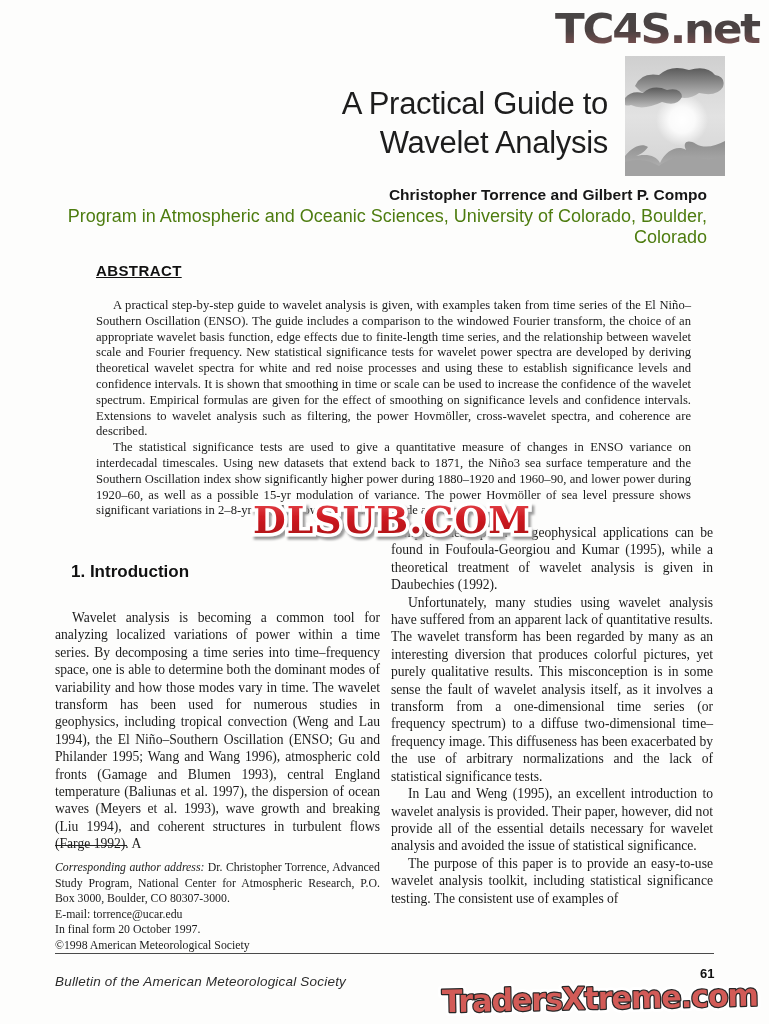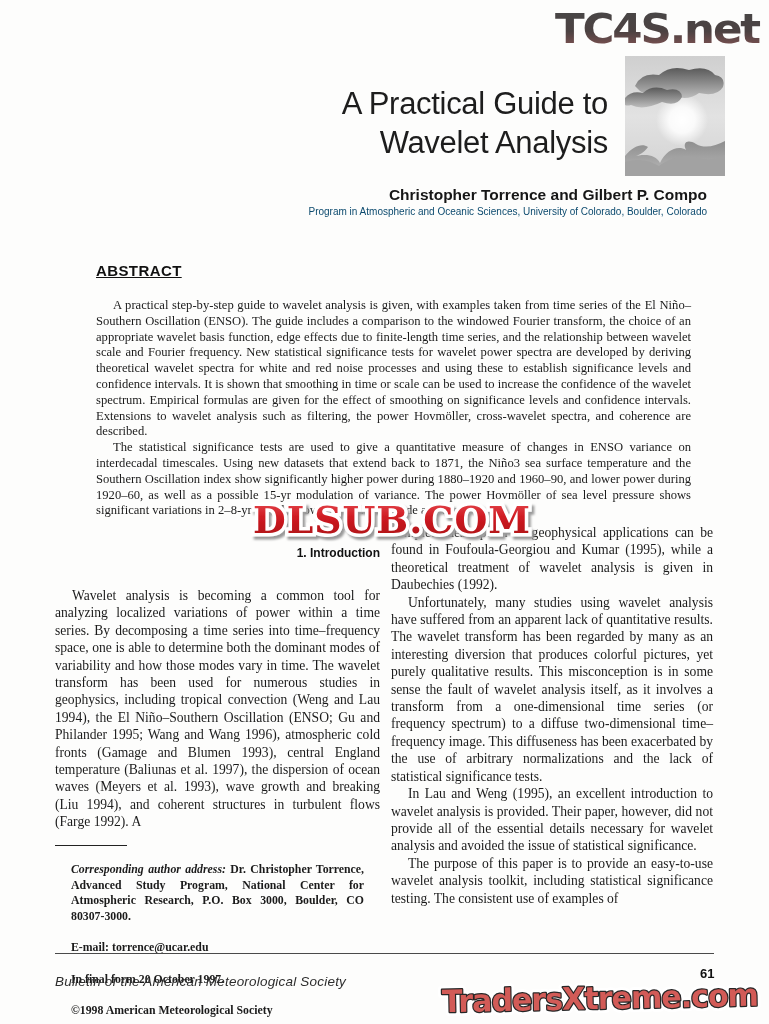--- a/index.html
+++ b/index.html
@@ -20,44 +20,44 @@
   .title{
     position:absolute;top:84px;left:150px;width:458px;text-align:right;
     font-size:31px;line-height:39px;letter-spacing:-0.3px;color:#1d1d1d;font-weight:normal;margin:0;
   }
   .authors{
     position:absolute;top:186px;left:100px;width:607px;text-align:right;
     font-size:15.5px;font-weight:bold;color:#161616;
   }
   .affiliation{
     position:absolute;top:206px;left:60px;width:647px;text-align:right;
-    font-size:10px;color:#0c4a6e;
+    font-size:18px;color:#4d7c0f;
   }
 
   
   .abstract{position:absolute;top:262px;left:96px;width:595px;}
   .abstract h2{font-size:15px;letter-spacing:.4px;margin:0 0 19px 0;color:#111;text-decoration:underline;}
   .abstract p{
     margin:0;font-size:12.6px;line-height:15.8px;text-align:justify;text-indent:17px;
   }
 
   
   .col-left{position:absolute;top:546px;left:55px;width:325px;}
   .col-right{position:absolute;top:524px;left:391px;width:322px;}
-  .section-heading{font-size:12px;margin:0;color:#111;text-align:right;}
+  .section-heading{font-size:17px;margin:16px;color:#111;}
   .body-par{
     margin:0;font-size:13.6px;line-height:17.4px;text-align:justify;text-indent:17px;
   }
   .col-left .body-par{margin-top:27px;}
   .no-indent{text-indent:0;}
 
   
   .footnote{position:absolute;top:845px;left:55px;width:325px;}
   .fn-rule{width:72px;border-top:1.5px solid #222;margin-bottom:14px;}
-  .footnote p{margin:16px;font-size:11.8px;line-height:15.5px;text-align:justify;font-weight:bold;}
+  .footnote p{margin:0;font-size:11.8px;line-height:15.5px;text-align:justify;}
   .fn-label{font-style:italic;}
 
   
   .footer-rule{position:absolute;top:953px;left:55px;width:659px;border-top:1px solid #4a4a4a;}
   .journal{
     position:absolute;top:974px;left:55px;font-size:13.5px;font-style:italic;
     font-weight:normal;color:#2d2d2d;letter-spacing:.2px;
   }
   .page-num{position:absolute;top:966px;left:700px;font-size:13px;font-weight:bold;color:#111;}
 </style>

